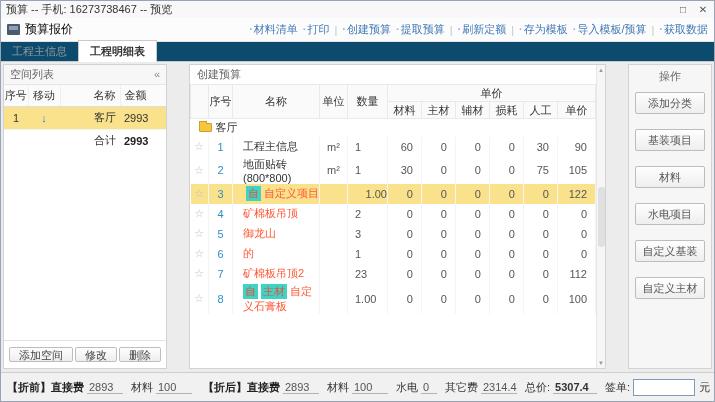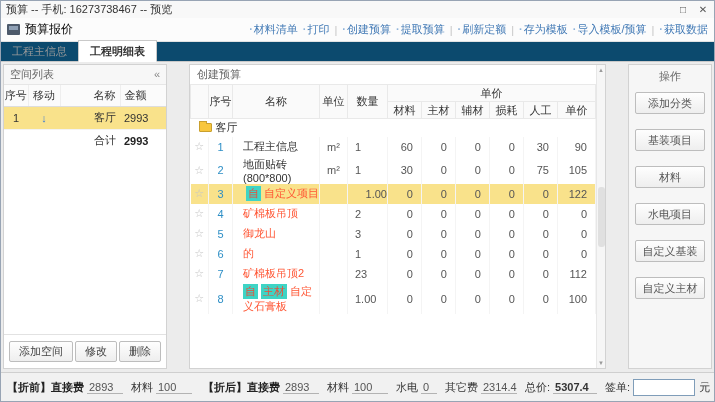--- a/index.html
+++ b/index.html
@@ -47,21 +47,21 @@
   .ltab td { height:23px; border-bottom:1px solid #f3f3f3; color:#333; }
   .ltab tr.sel td { background:#f9e28b; }
   .ltab .c1 { width:24px; text-align:center; }
   .ltab .c2 { width:32px; text-align:center; }
   .ltab .c3 { width:60px; text-align:right; padding-right:4px; }
   .ltab .c4 { text-align:left; padding-left:4px; }
   .downarrow { color:#3a7bd5; font-weight:bold; cursor:pointer; }
   .ltab tr.total td { border-bottom:none; }
   .ltab tr.total .c4 { font-weight:bold; color:#222; }
   .left-buttons { margin-top:auto; border-top:1px solid #e2e2e2; padding:6px 5px; display:flex; justify-content:space-between; }
-  .btn { font-size:11px; height:21px; background:linear-gradient(#fefefe,#eeeeee);
+  .btn { font-size:11px; height:15px; background:linear-gradient(#fefefe,#eeeeee);
          border:1px solid #bdbdbd; border-radius:2px; color:#444; cursor:pointer;
          font-family:"Liberation Sans",sans-serif; }
   .left-buttons .btn { padding:0 9px; }
 
   
   .main-panel { flex:1; background:#fff; border:1px solid #d2d2d2; position:relative; overflow:hidden; }
   .main-title { height:19px; line-height:19px; padding:0 7px; font-size:11px; color:#666; }
   table.grid { border-collapse:collapse; font-size:11px; width:calc(100% - 9px); table-layout:fixed; }
   .grid th { background:#fafafa; border:1px solid #e9e9e9; color:#333; font-weight:normal; height:17px; }
   .grid col.c-star { width:18px; } .grid col.c-num { width:24px; }

